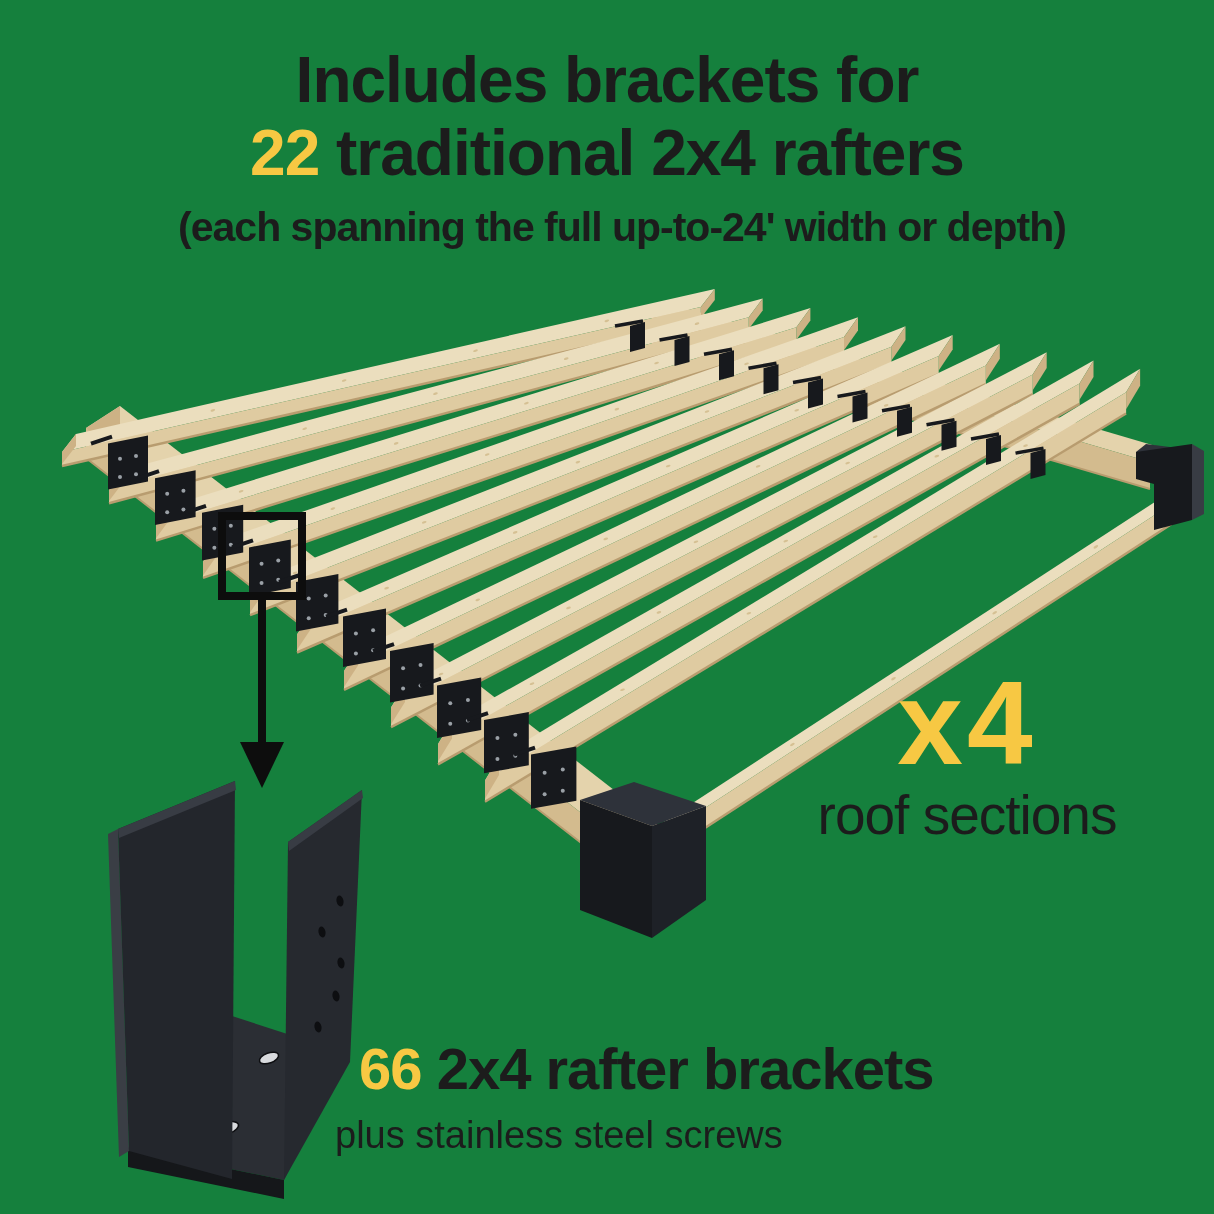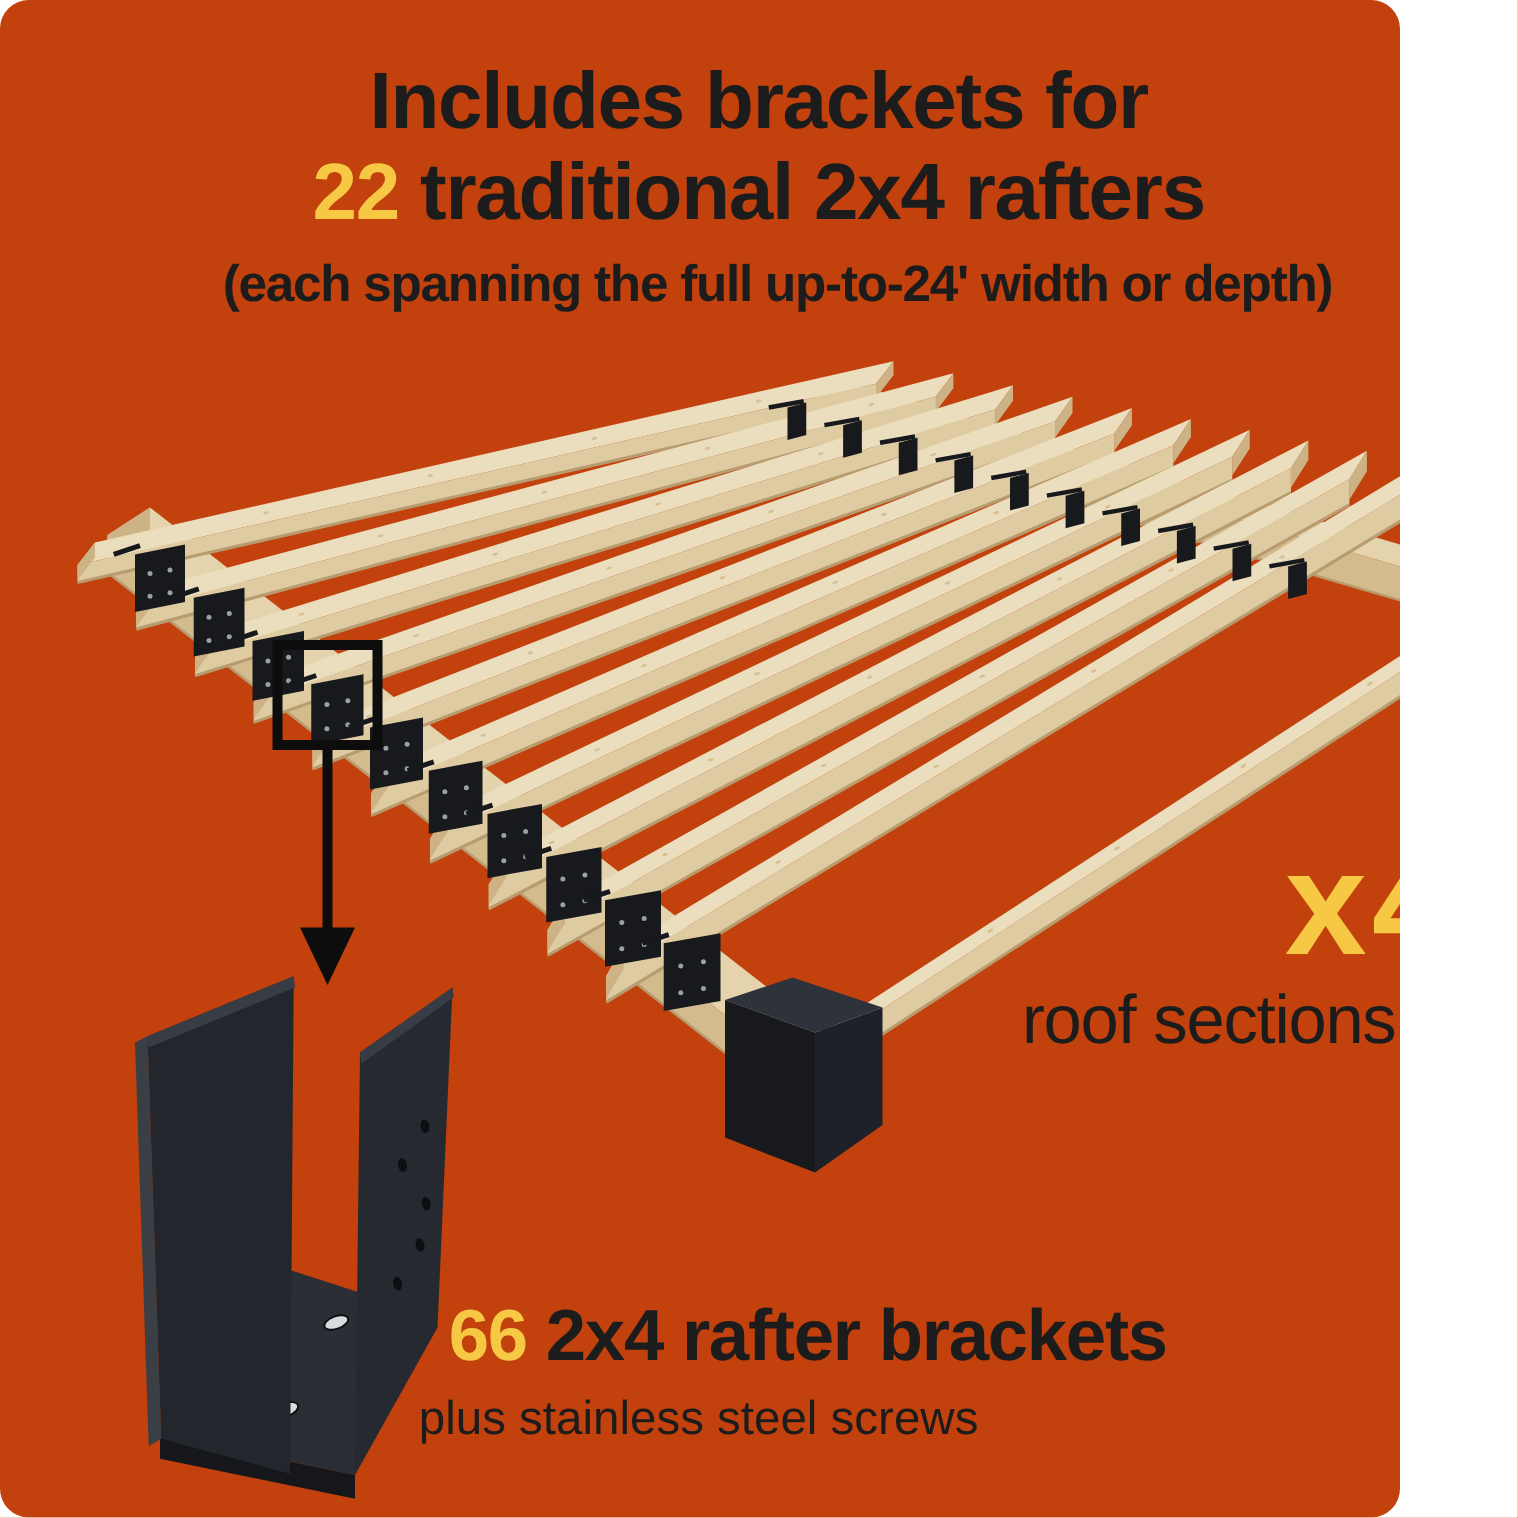--- a/index.html
+++ b/index.html
@@ -1,23 +1,22 @@
 <!DOCTYPE html>
 <html style="--accent: #F7C843; --ink: #1C1C1C;"><head>
 <meta charset="utf-8">
 <style>
   html,body{margin:0;padding:0;background:#fff;}
   .canvas{
-    position:relative;width:1120px;height:1214px;overflow:hidden;
-    background:#c2410c;font-family:"Liberation Sans","DejaVu Sans",sans-serif;
+    position:relative;width:1214px;height:1214px;overflow:hidden;
+    background:#15803d;font-family:"Liberation Sans","DejaVu Sans",sans-serif;
     color:var(--ink,#1c1c1c);
-    border-radius:23px;
   }
   #scene{position:absolute;left:0;top:0;width:1214px;height:1214px;}
-  .yellow{color:var(--accent,#F7C843);text-align:right;}
+  .yellow{color:var(--accent,#F7C843);}
   .title{
     position:absolute;left:0;top:44px;width:1214px;text-align:center;
     font-size:64px;font-weight:800;letter-spacing:-1px;line-height:1.14;
   }
   .subtitle{
     position:absolute;left:0;top:204px;width:1214px;text-align:center;
     font-size:41px;font-weight:700;letter-spacing:-1px;margin-left:15px;
   }
   .sections{
     position:absolute;left:767px;top:664px;width:400px;text-align:center;line-height:1;

